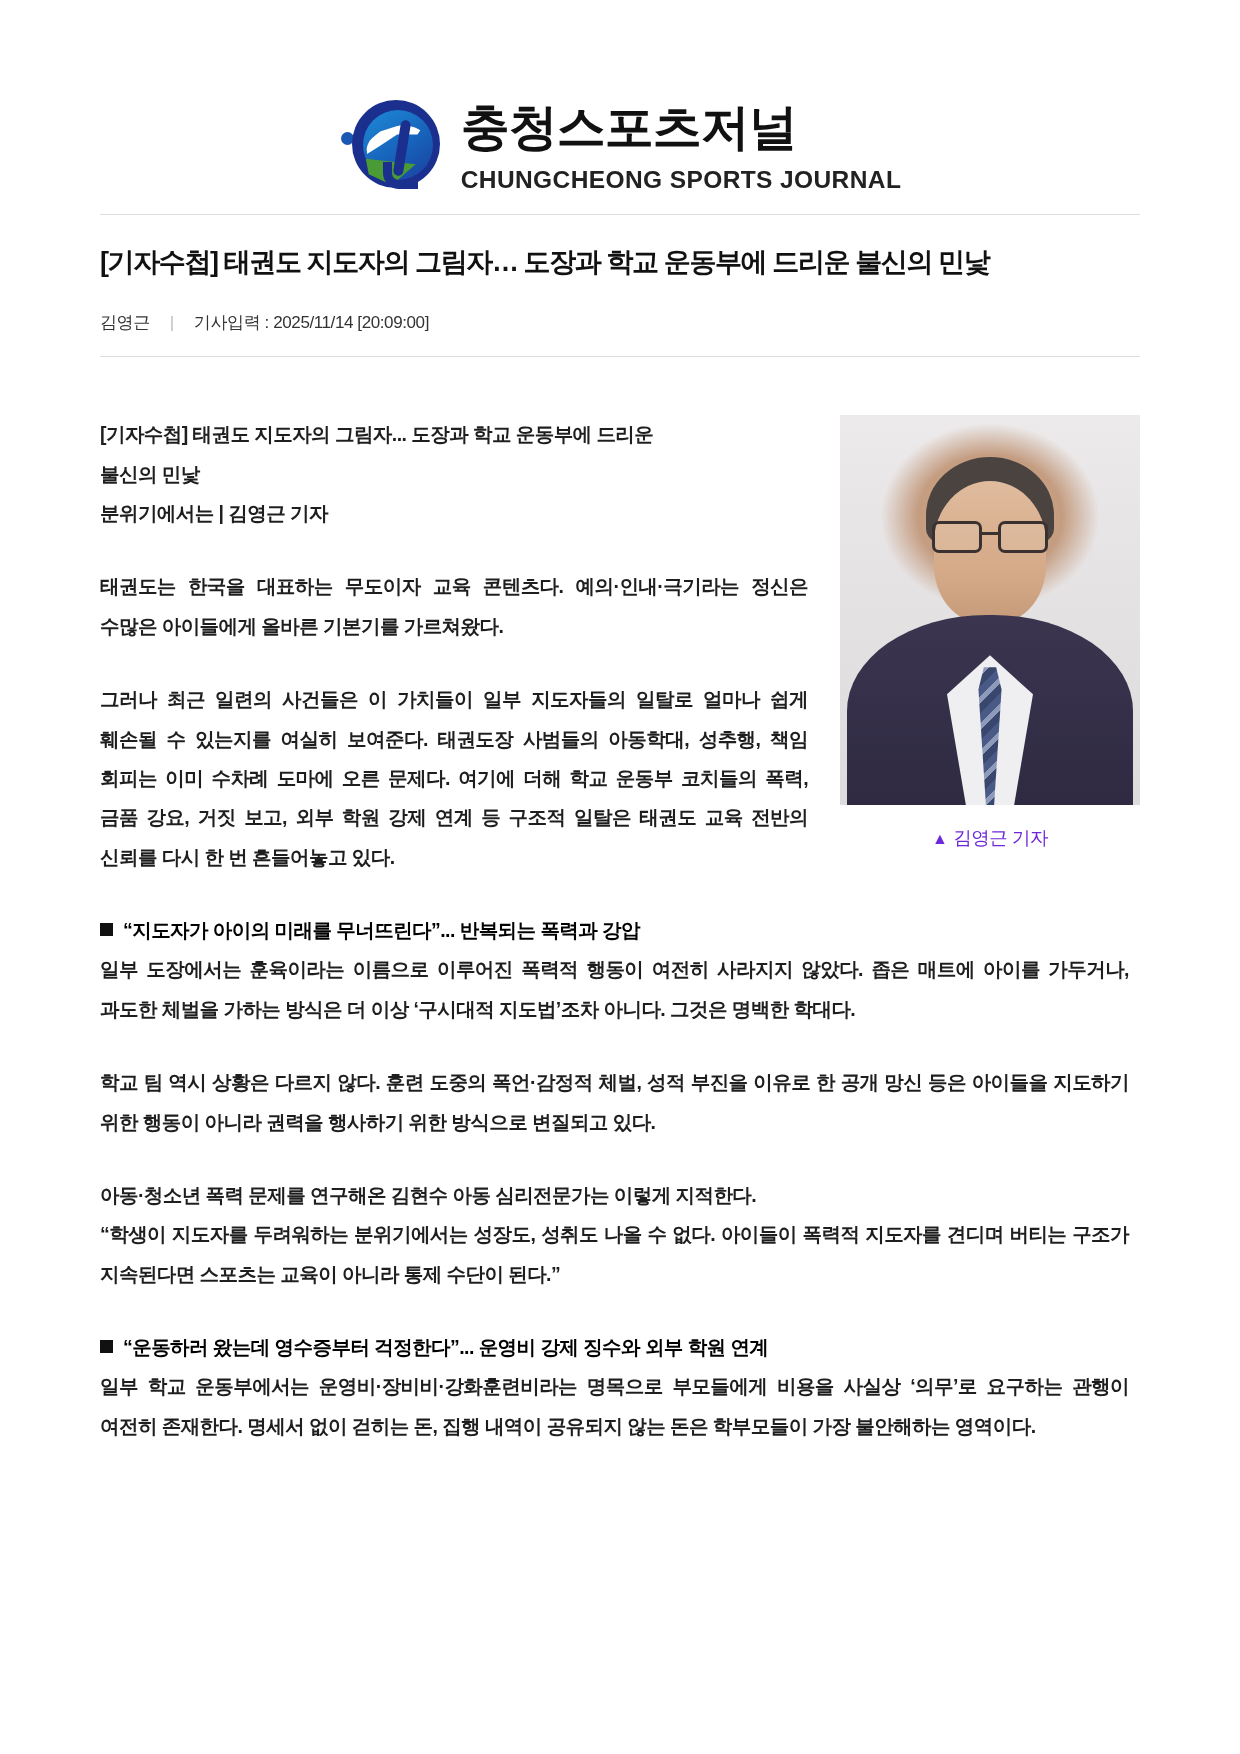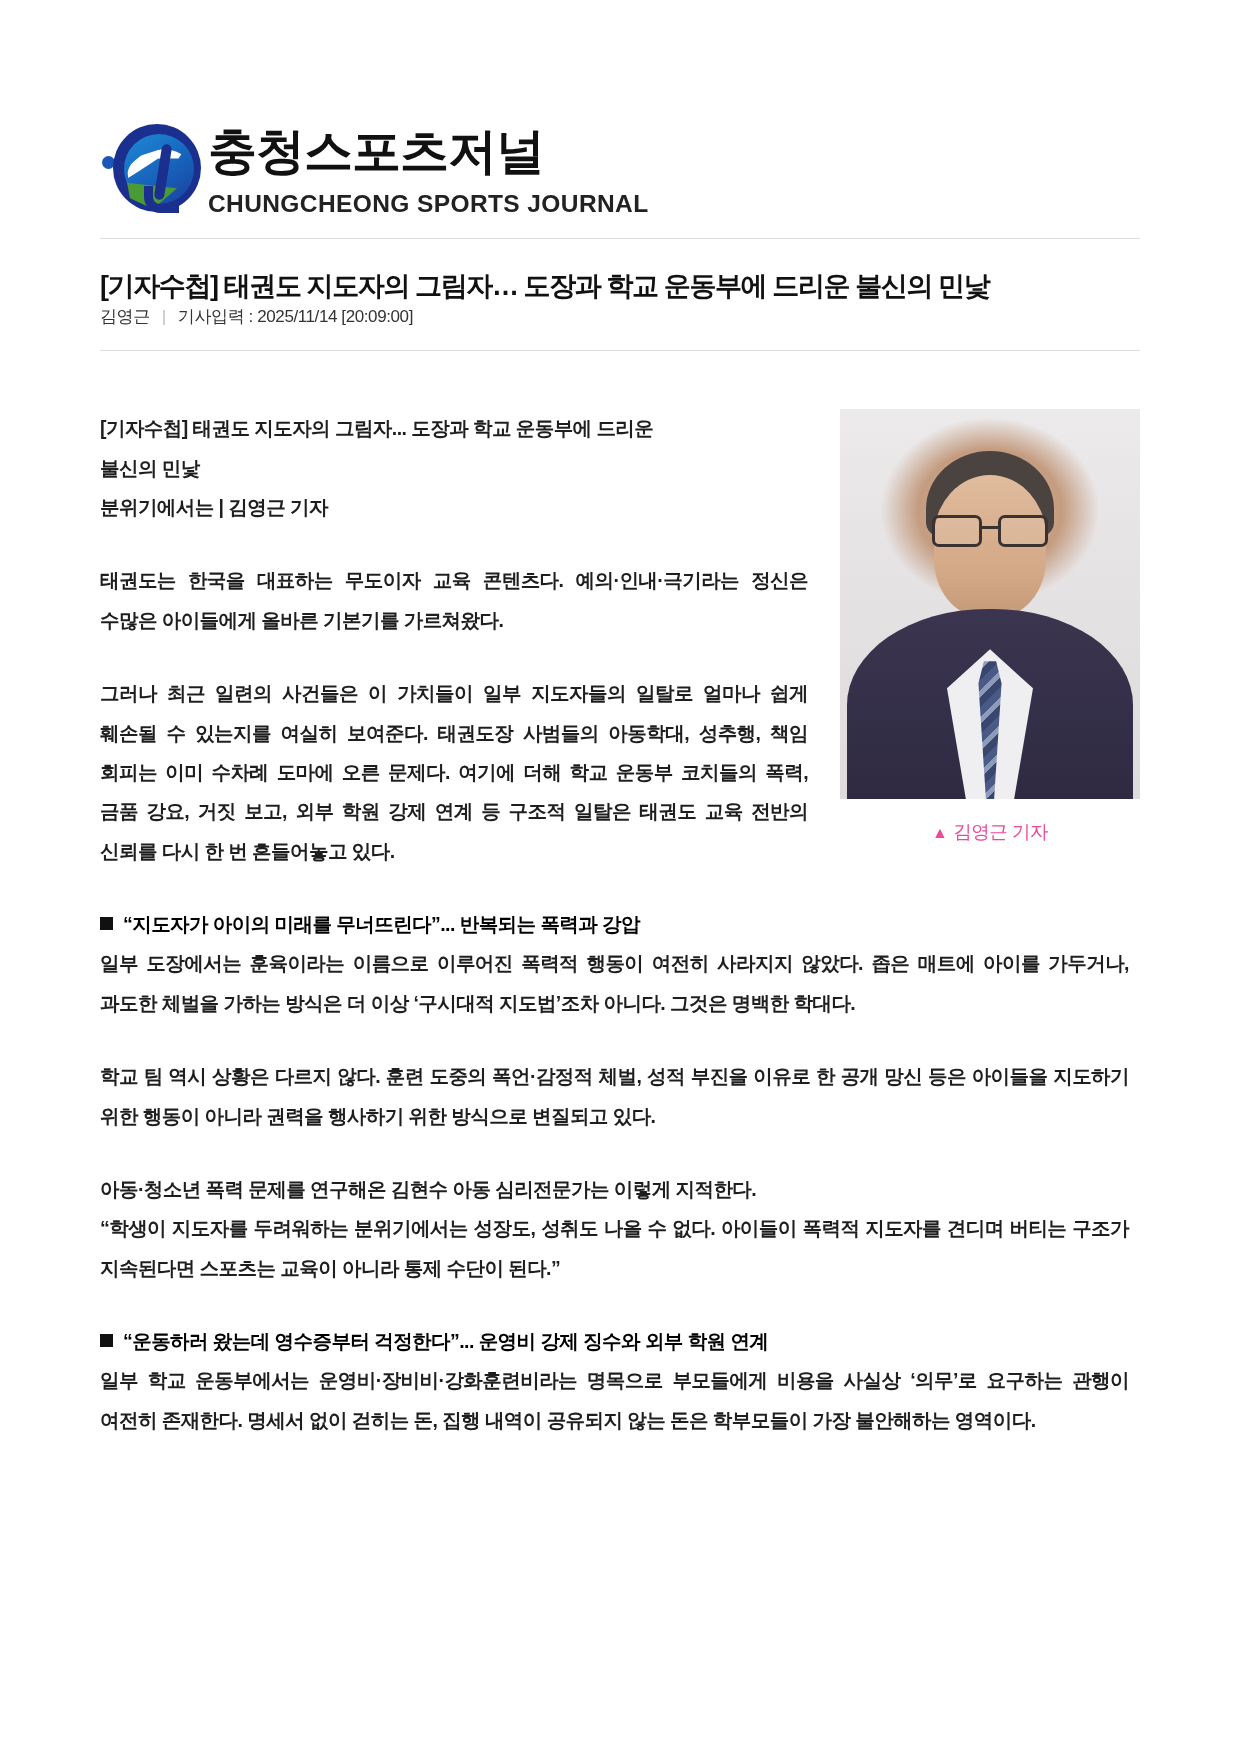--- a/index.html
+++ b/index.html
@@ -19,24 +19,25 @@
   .page {
     width: 1240px;
     min-height: 1754px;
     box-sizing: border-box;
     padding: 0 100px;
     background: #ffffff;
   }
 
   
   .masthead {
-    padding-top: 120px;
+    padding-top: 96px;
     display: flex;
     align-items: center;
-    gap: 4px;
+    gap: 18px;
+    justify-content: center;
   }
   .logo-mark {
     position: relative;
     width: 104px;
     height: 104px;
     flex: 0 0 104px;
   }
   .logo-mark .dot {
     position: absolute;
     left: 2px;
@@ -134,26 +135,27 @@
   .headline {
     margin: 28px 0 0 0;
     font-size: 27px;
     font-weight: 700;
     line-height: 1.42;
     letter-spacing: -1.4px;
     color: #111111;
   }
 
   .byline {
+    margin-top: 30px;
     font-size: 17px;
     color: #333333;
     letter-spacing: -0.4px;
     display: flex;
     align-items: center;
-    gap: 12px;
+    gap: 20px;
   }
   .byline .sep {
     color: #bdbdbd;
     font-weight: 400;
   }
 
   .rule-bottom {
     margin-top: 22px;
     border-top: 1px solid #dedede;
   }
@@ -262,21 +264,21 @@
     width: 34px;
     height: 138px;
     background: repeating-linear-gradient(135deg, #4a5a86 0 7px, #8e9ab9 7px 12px, #39476e 12px 19px);
     clip-path: polygon(32% 0, 68% 0, 84% 16%, 62% 100%, 38% 100%, 16% 16%);
   }
   .caption {
     margin-top: 14px;
     text-align: center;
     font-size: 18.5px;
     letter-spacing: -0.5px;
-    color: #ec4899;
+    color: #6d28d9;
   }
   .caption .tri { margin-right: 6px; font-size: 16px; }
 
   .clearfix::after { content: ""; display: block; clear: both; }
 
   .section-head {
     margin: 0 0 0 0;
     font-size: 19.5px;
     line-height: 2.02;
     letter-spacing: -0.55px;

